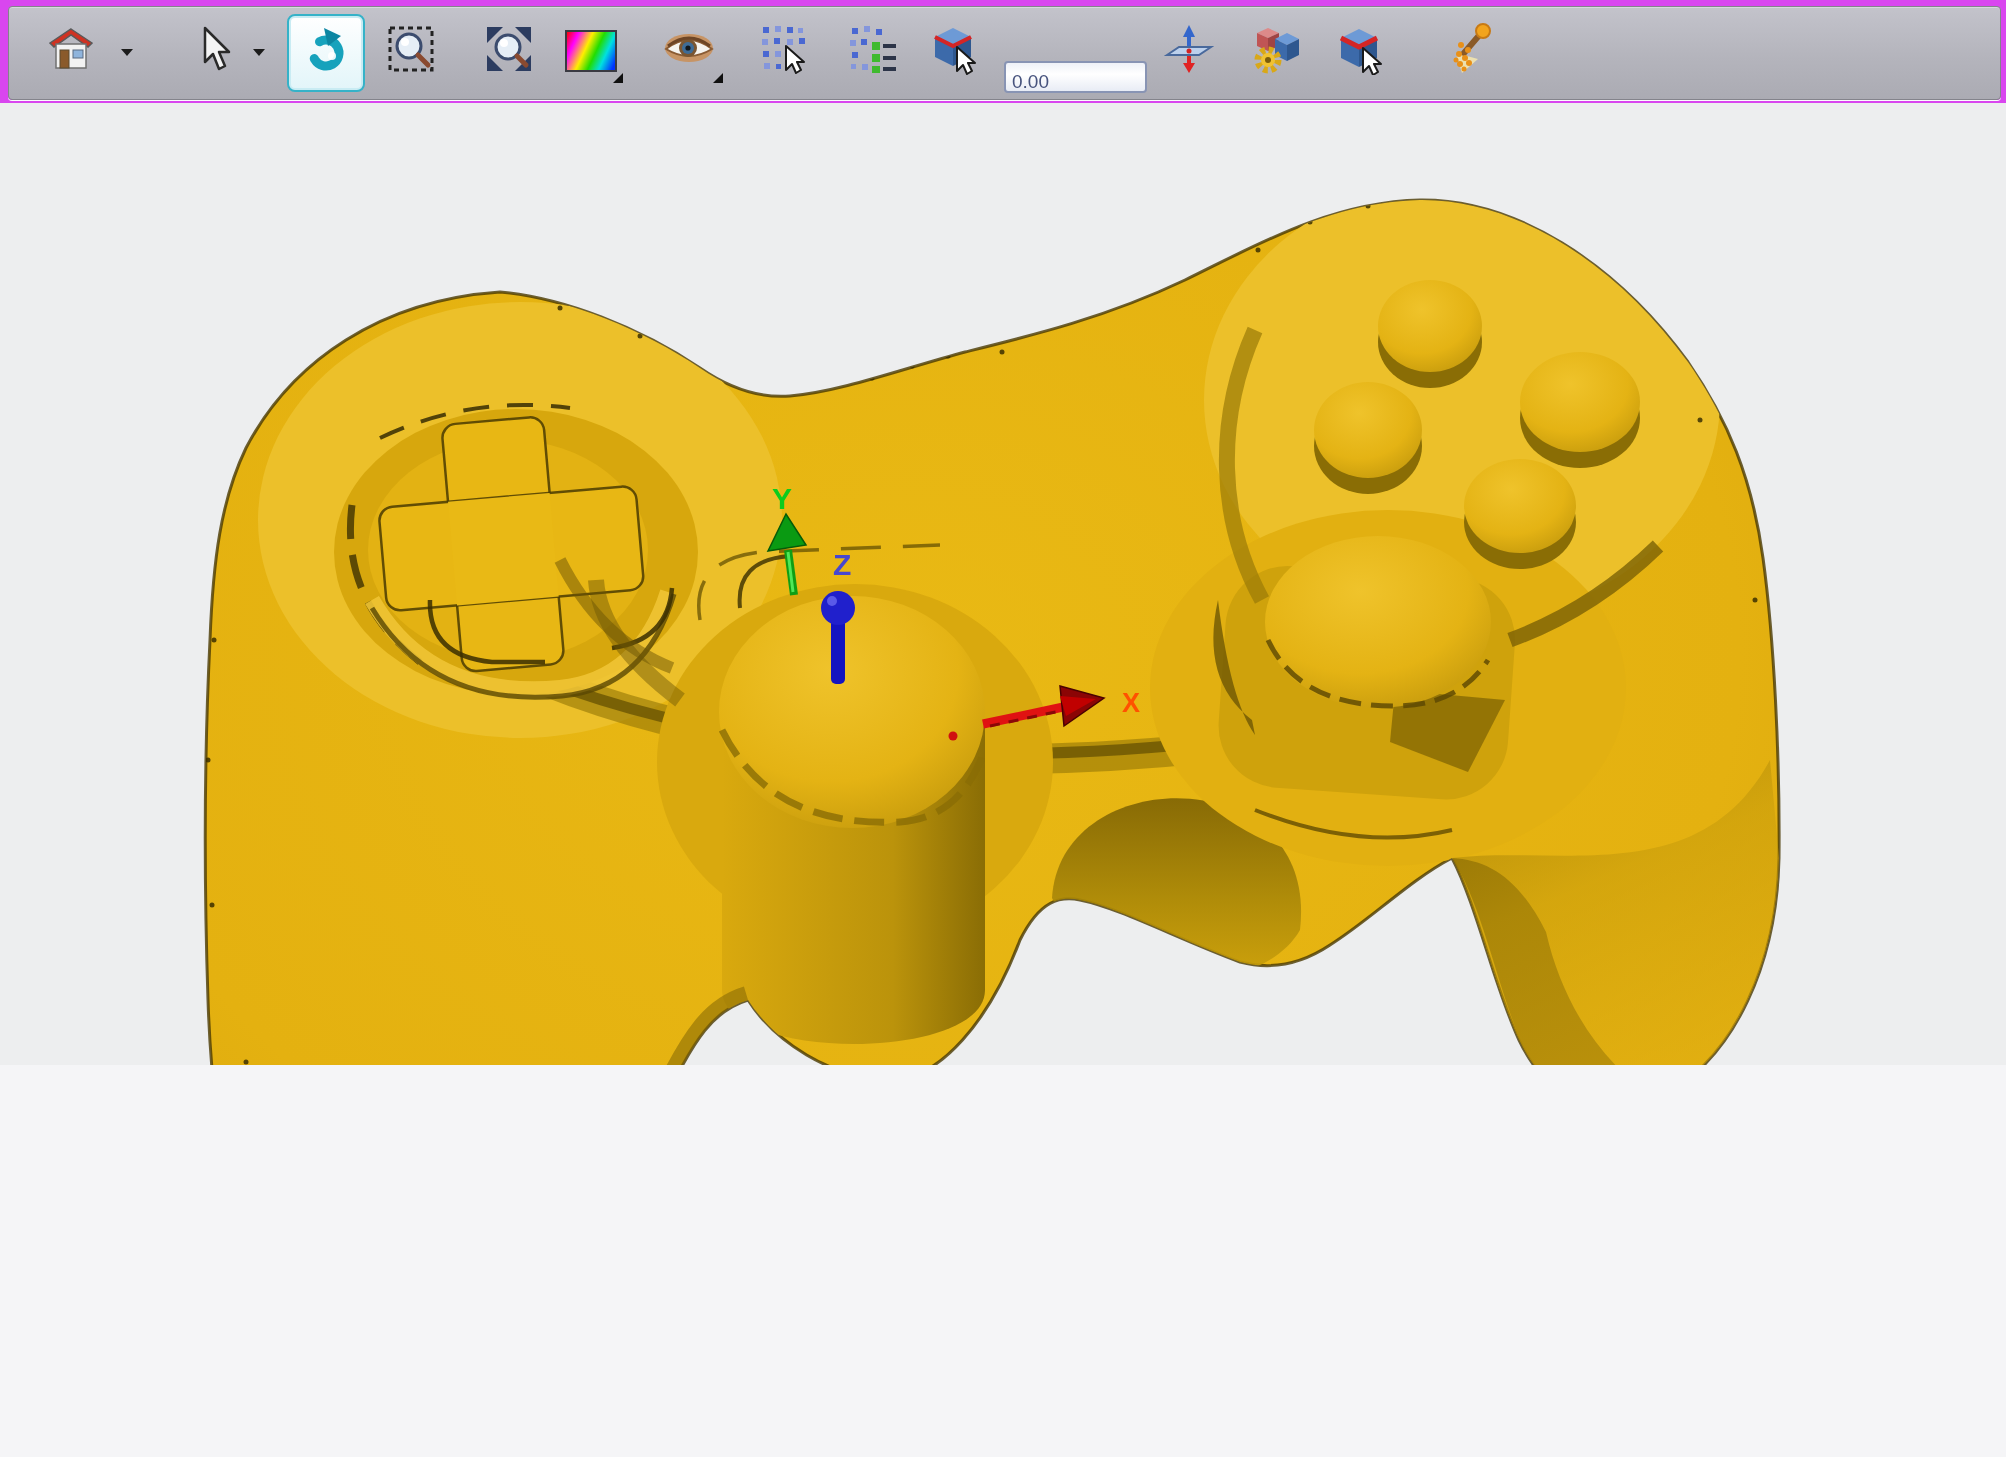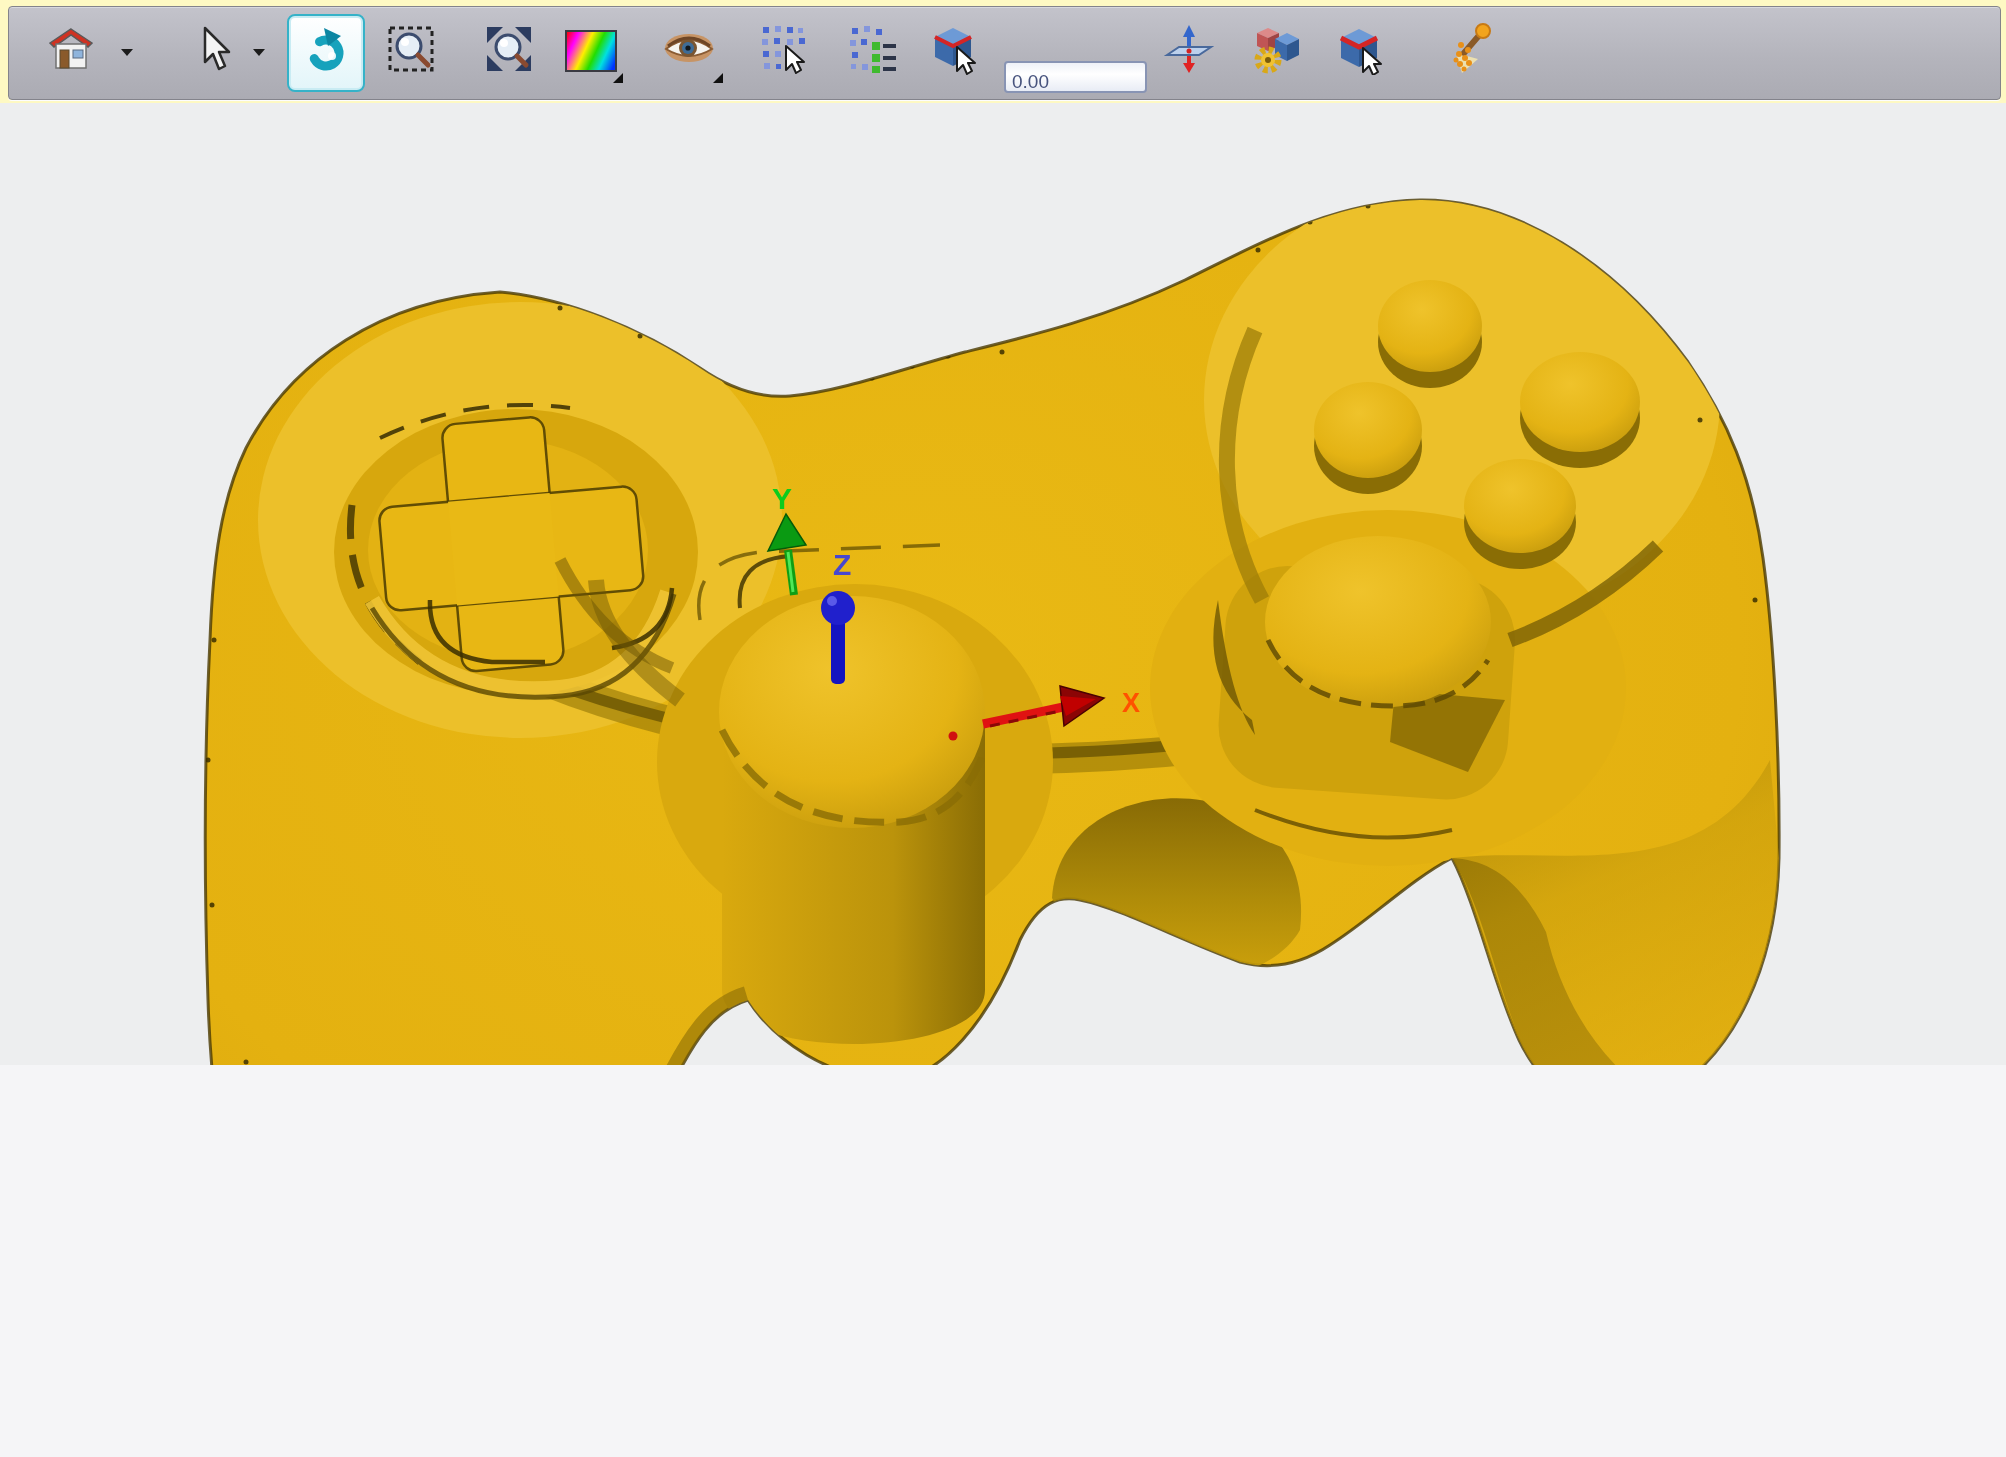--- a/index.html
+++ b/index.html
@@ -1,17 +1,17 @@
 <!DOCTYPE html>
 <html><head>
 <meta charset="utf-8">
 <style>
   html,body{margin:0;padding:0;background:#f5f5f7;}
   .app{position:relative;width:2006px;height:1065px;overflow:hidden;
-       font-family:"Liberation Sans",sans-serif;background:#fef9c3;}
+       font-family:"Liberation Sans",sans-serif;background:#d946ef;}
 
   
   .toolbar{position:absolute;left:8px;top:6px;width:1991px;height:92px;
     background:linear-gradient(#c3c3cb,#b4b4bc 55%,#ababb3);
     border:1px solid #83838b;border-radius:4px;
     box-shadow:inset 0 1px 0 #d8d8de, 0 1px 0 #fdfdfe;}
   .tb-slot{position:absolute;width:52px;height:52px;top:18px;display:flex;
     align-items:center;justify-content:center;cursor:default;}
   .tb-caret{position:absolute;top:42px;width:0;height:0;
     border-left:6px solid transparent;border-right:6px solid transparent;

